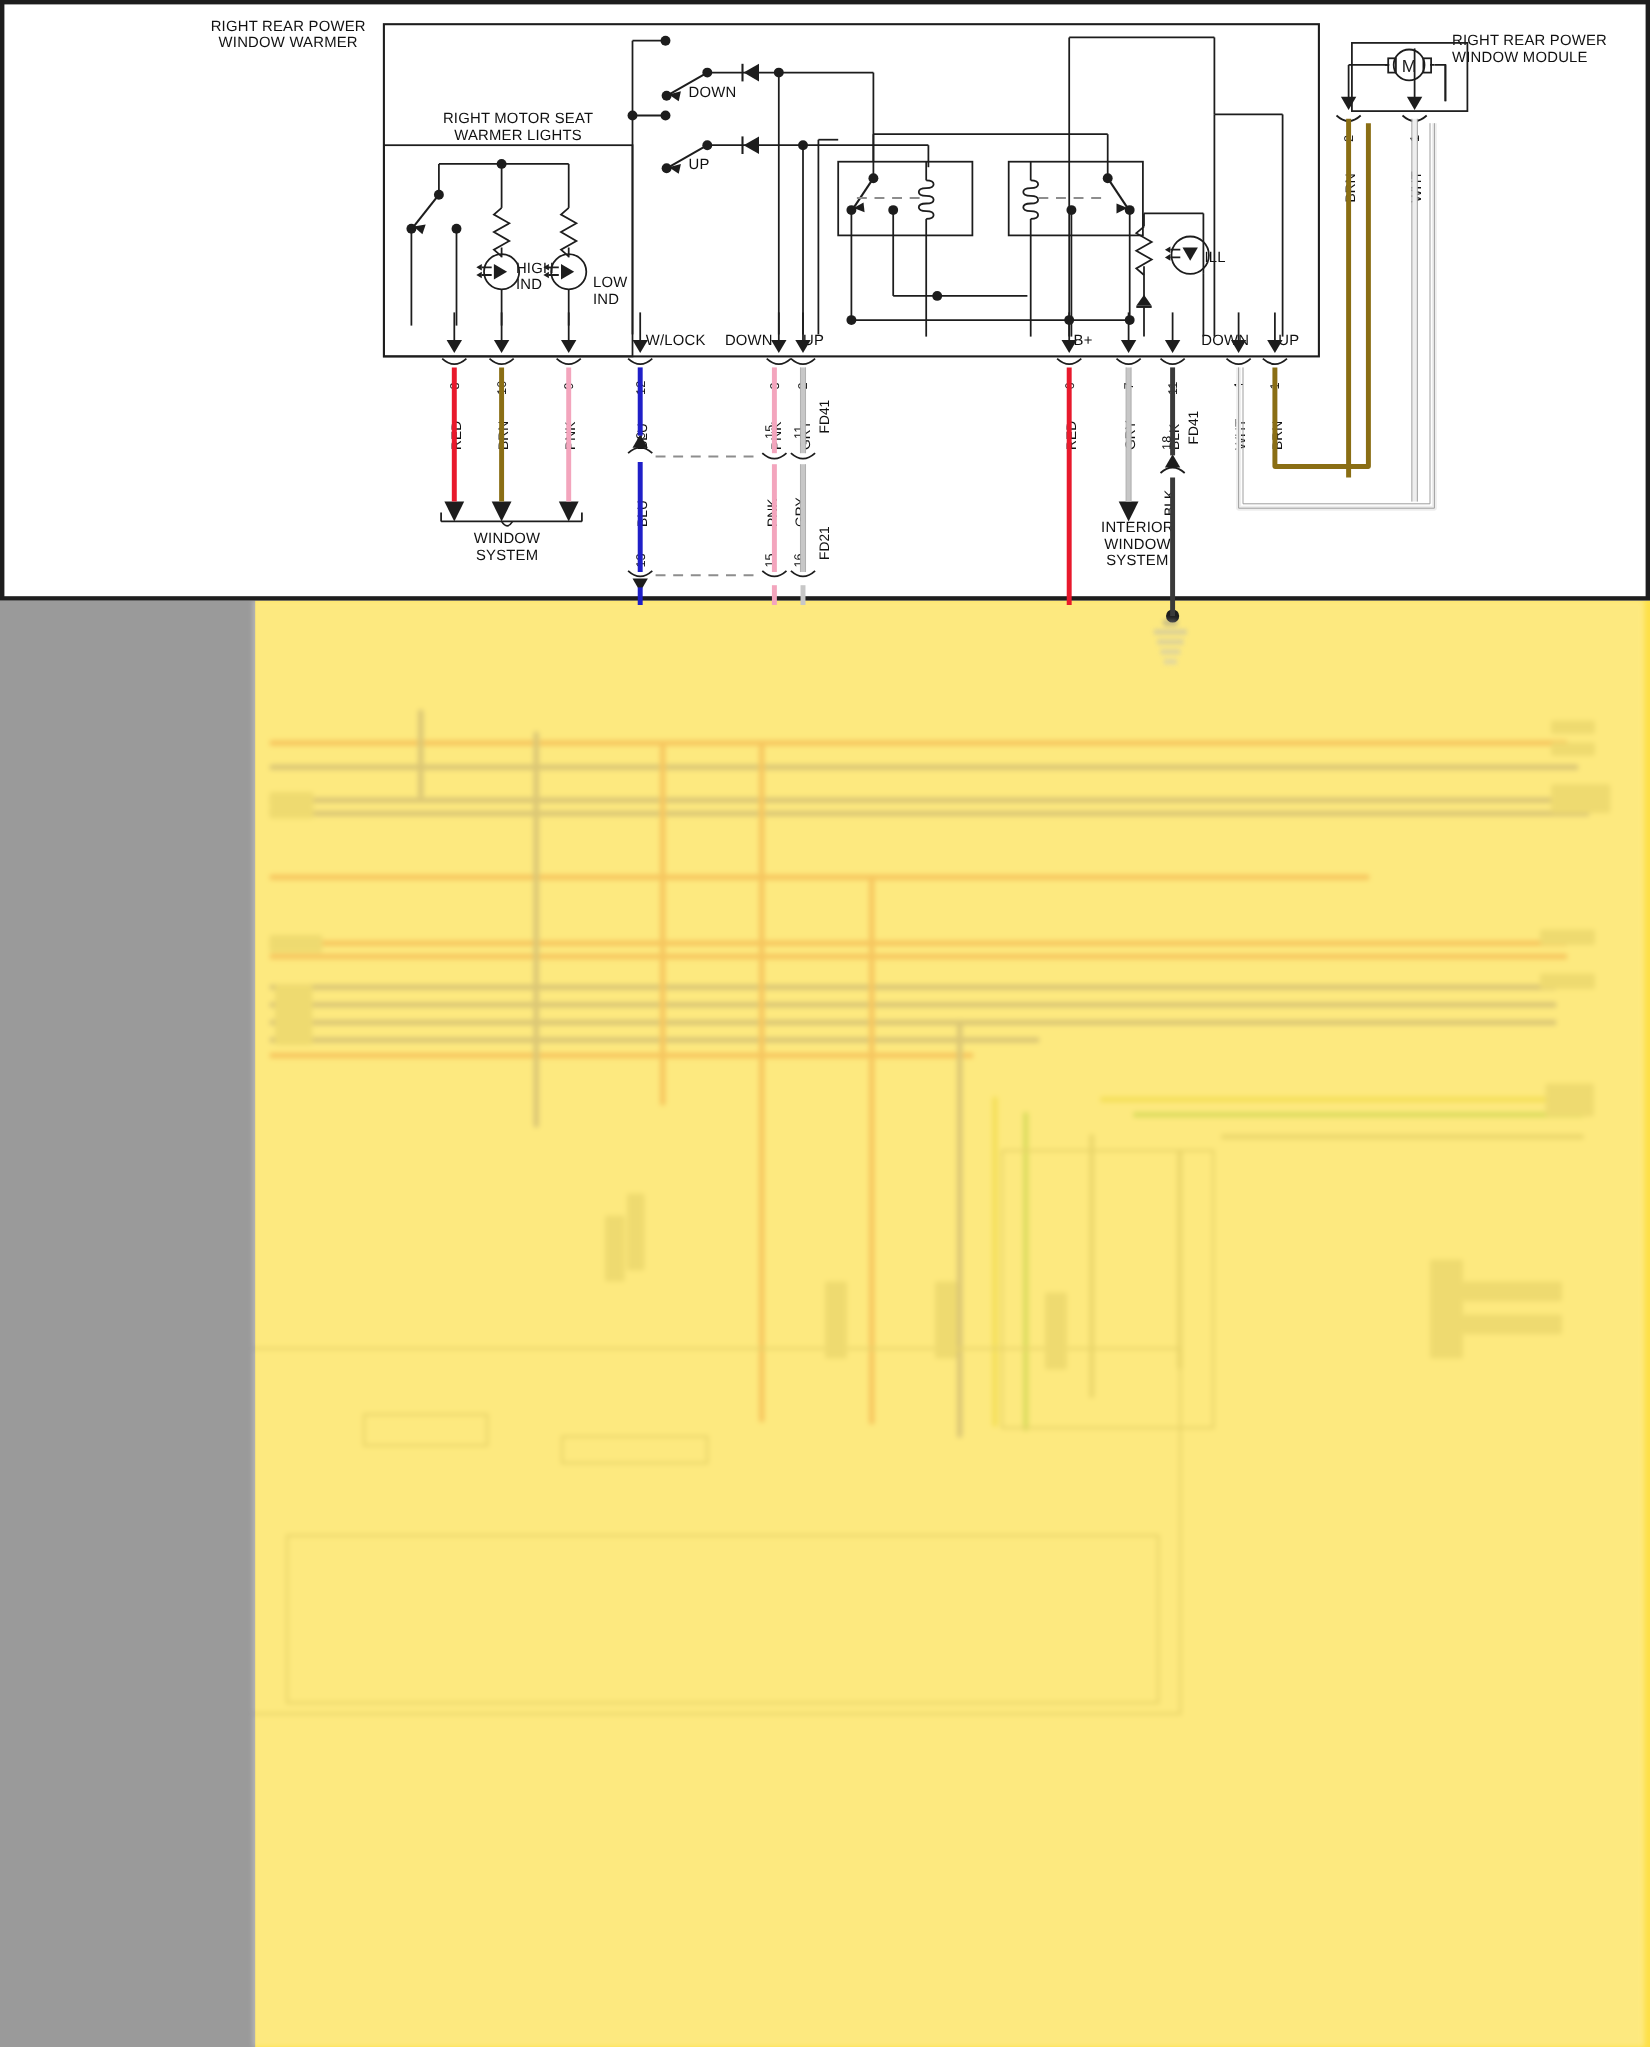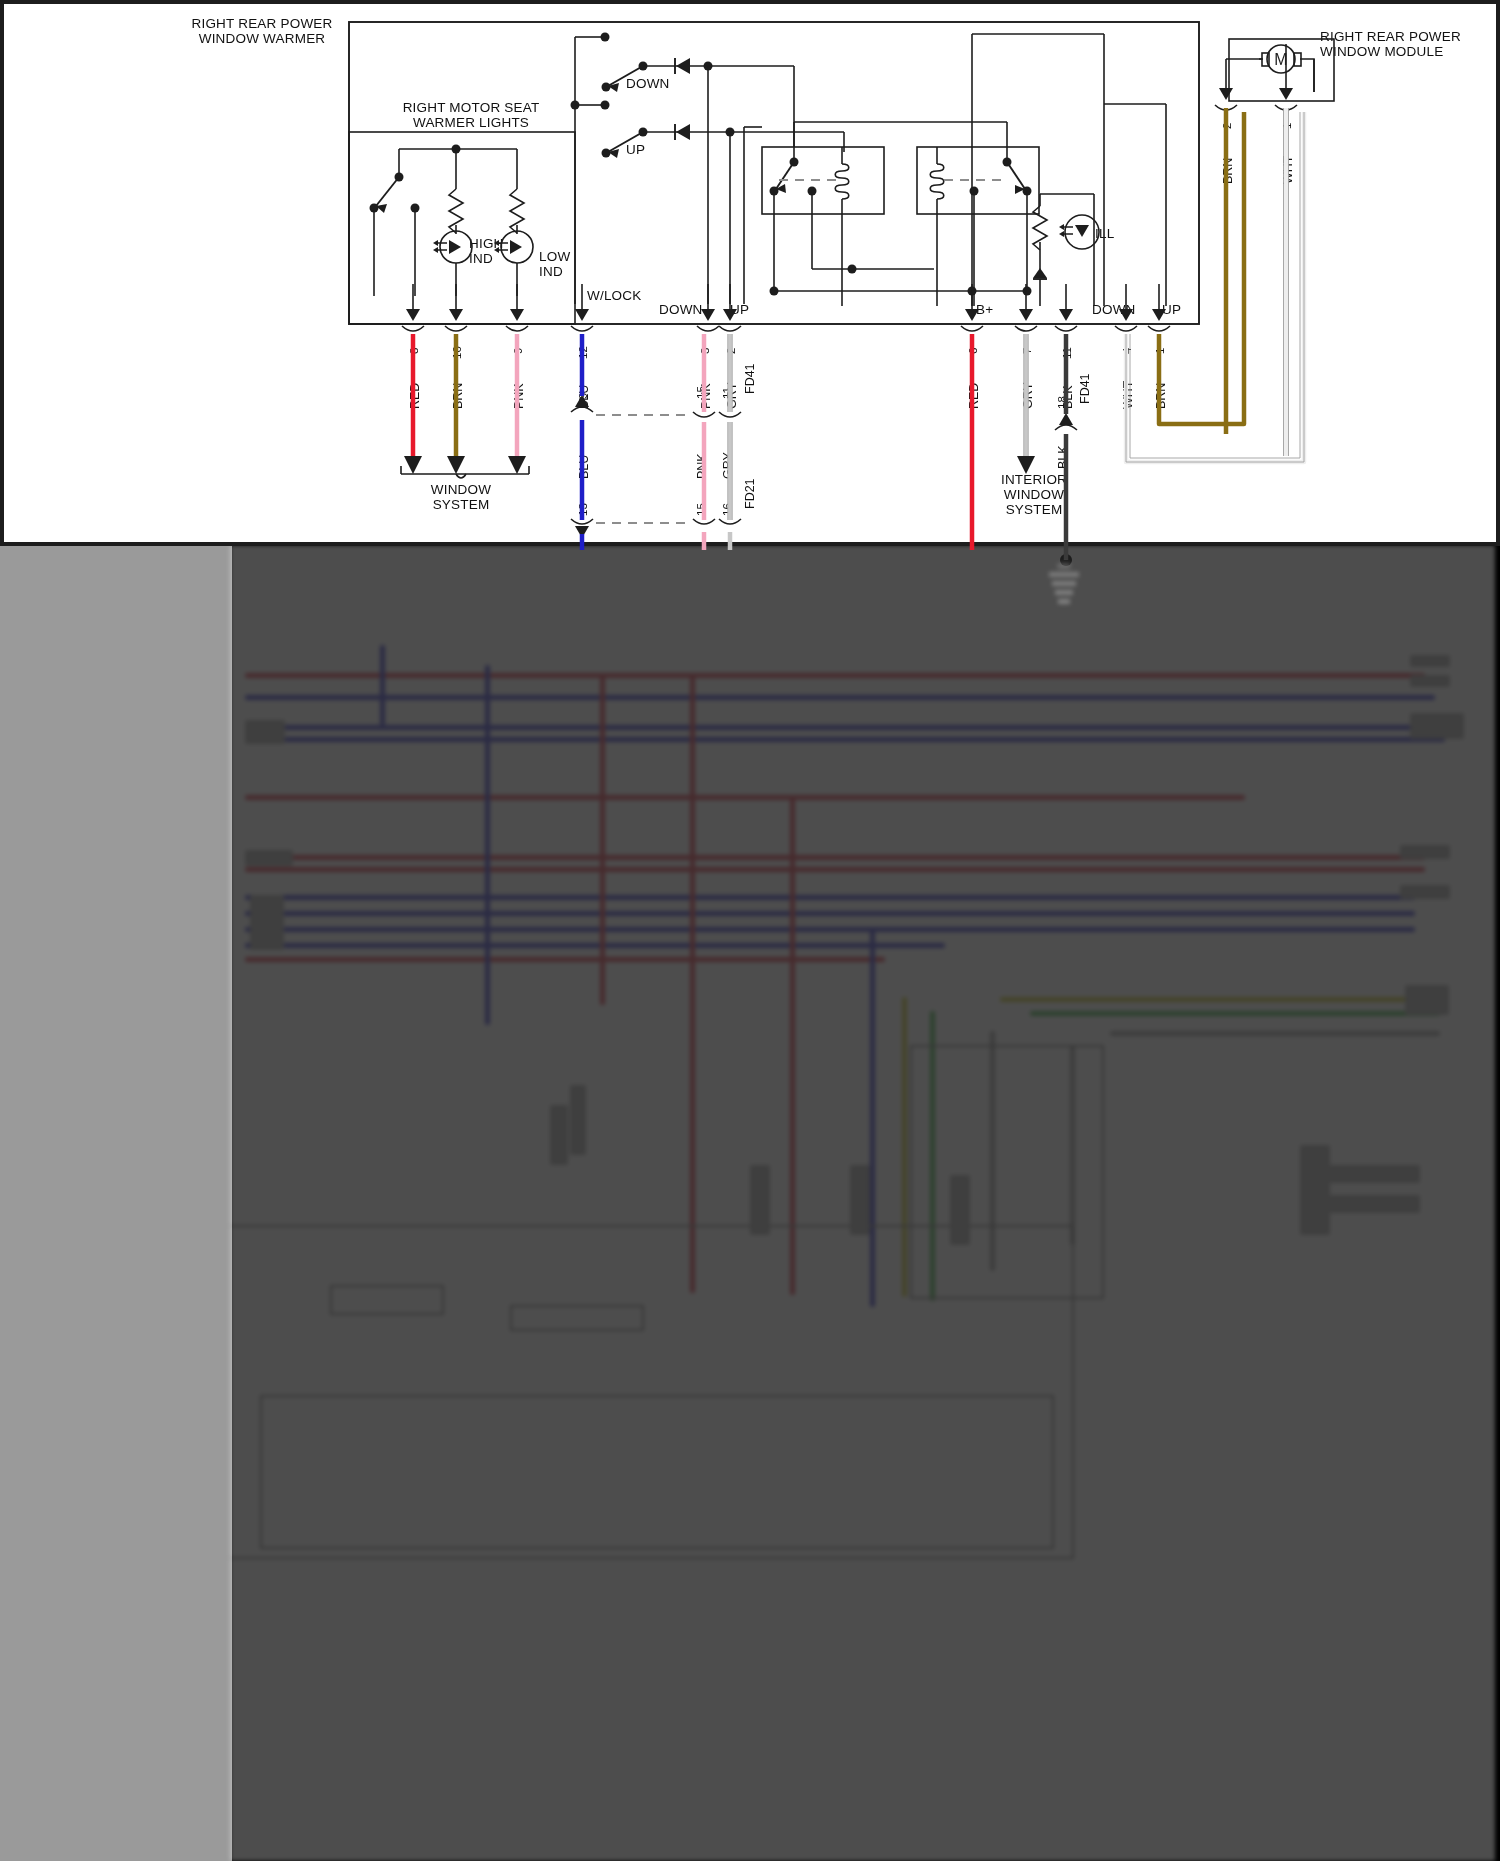--- a/index.html
+++ b/index.html
@@ -1,17 +1,17 @@
 <!DOCTYPE html>
 <html><head>
 <meta charset="utf-8">
 <style>
   html,body{margin:0;padding:0;background:#8d8d8d;}
   body{font-family:"Liberation Sans",sans-serif;}
-  #root{position:relative;width:1500px;height:1861px;overflow:hidden;background:#000000;}
+  #root{position:relative;width:1500px;height:1861px;overflow:hidden;background:#fde047;}
 
   
   #ghost{position:absolute;left:230px;top:545px;width:1265px;height:1316px;background:#fff;
          filter:blur(2.2px);opacity:.30;overflow:hidden;}
   #ghost .gw{position:absolute;height:5px;border-radius:2px;}
   #ghost .gv{position:absolute;width:5px;border-radius:2px;}
   #ghost .gbox{position:absolute;border:2px solid #b9b9b9;}
   #ghost .gtxt{position:absolute;font-size:9px;color:#9a9a9a;white-space:nowrap;}
   #ghost .gchip{position:absolute;background:#cfcfcf;border-radius:2px;}
 
@@ -121,21 +121,21 @@
         <span>HIGH</span><br>
         <span>IND</span>
       </div>
       <div class="lbl" style="left:535px;top:245px;">
         <span>LOW</span><br>
         <span>IND</span>
       </div>
 
       <div class="lbl" style="left:1091px;top:222px;">ILL</div>
 
-      <div class="lbl" style="left:583px;top:284px;">W/LOCK</div>
+      <div class="lbl" style="left:583px;top:298px;">W/LOCK</div>
       <div class="lbl" style="left:655px;top:298px;">DOWN</div>
       <div class="lbl" style="left:726px;top:298px;">UP</div>
       <div class="lbl" style="left:972px;top:298px;">B+</div>
       <div class="lbl" style="left:1088px;top:298px;">DOWN</div>
       <div class="lbl" style="left:1158px;top:298px;">UP</div>
 
       <div class="lbl ctr" style="left:392px;top:478px;width:130px;">
         <span>WINDOW</span><br>
         <span>SYSTEM</span>
       </div>

